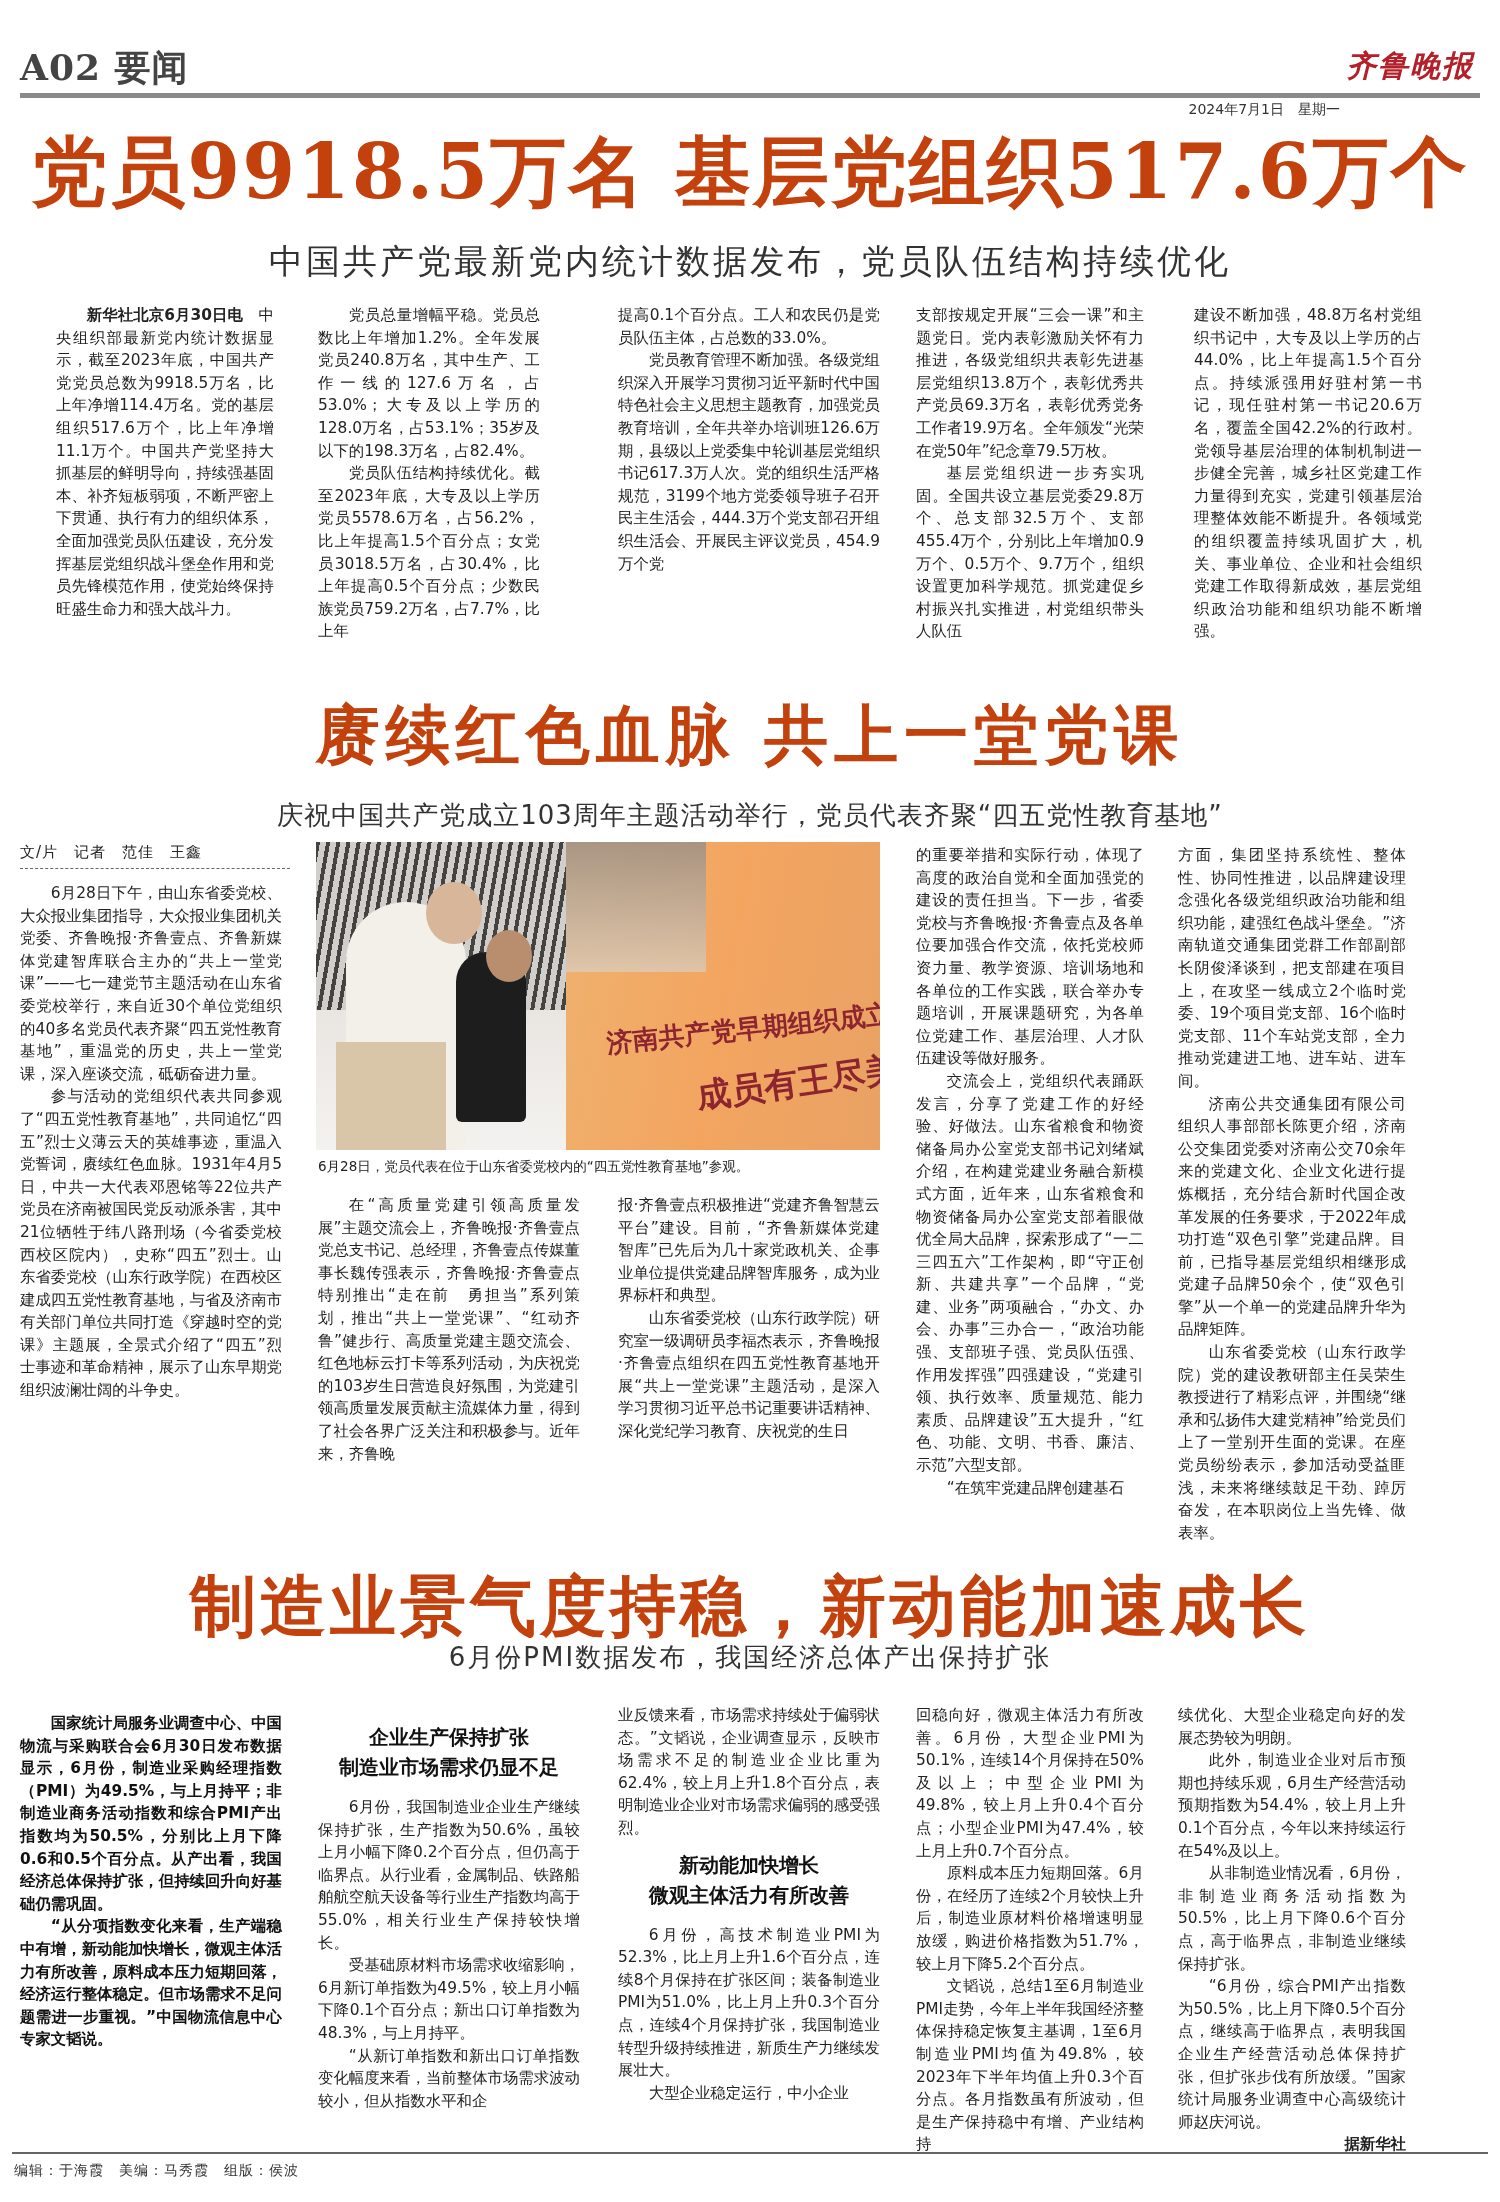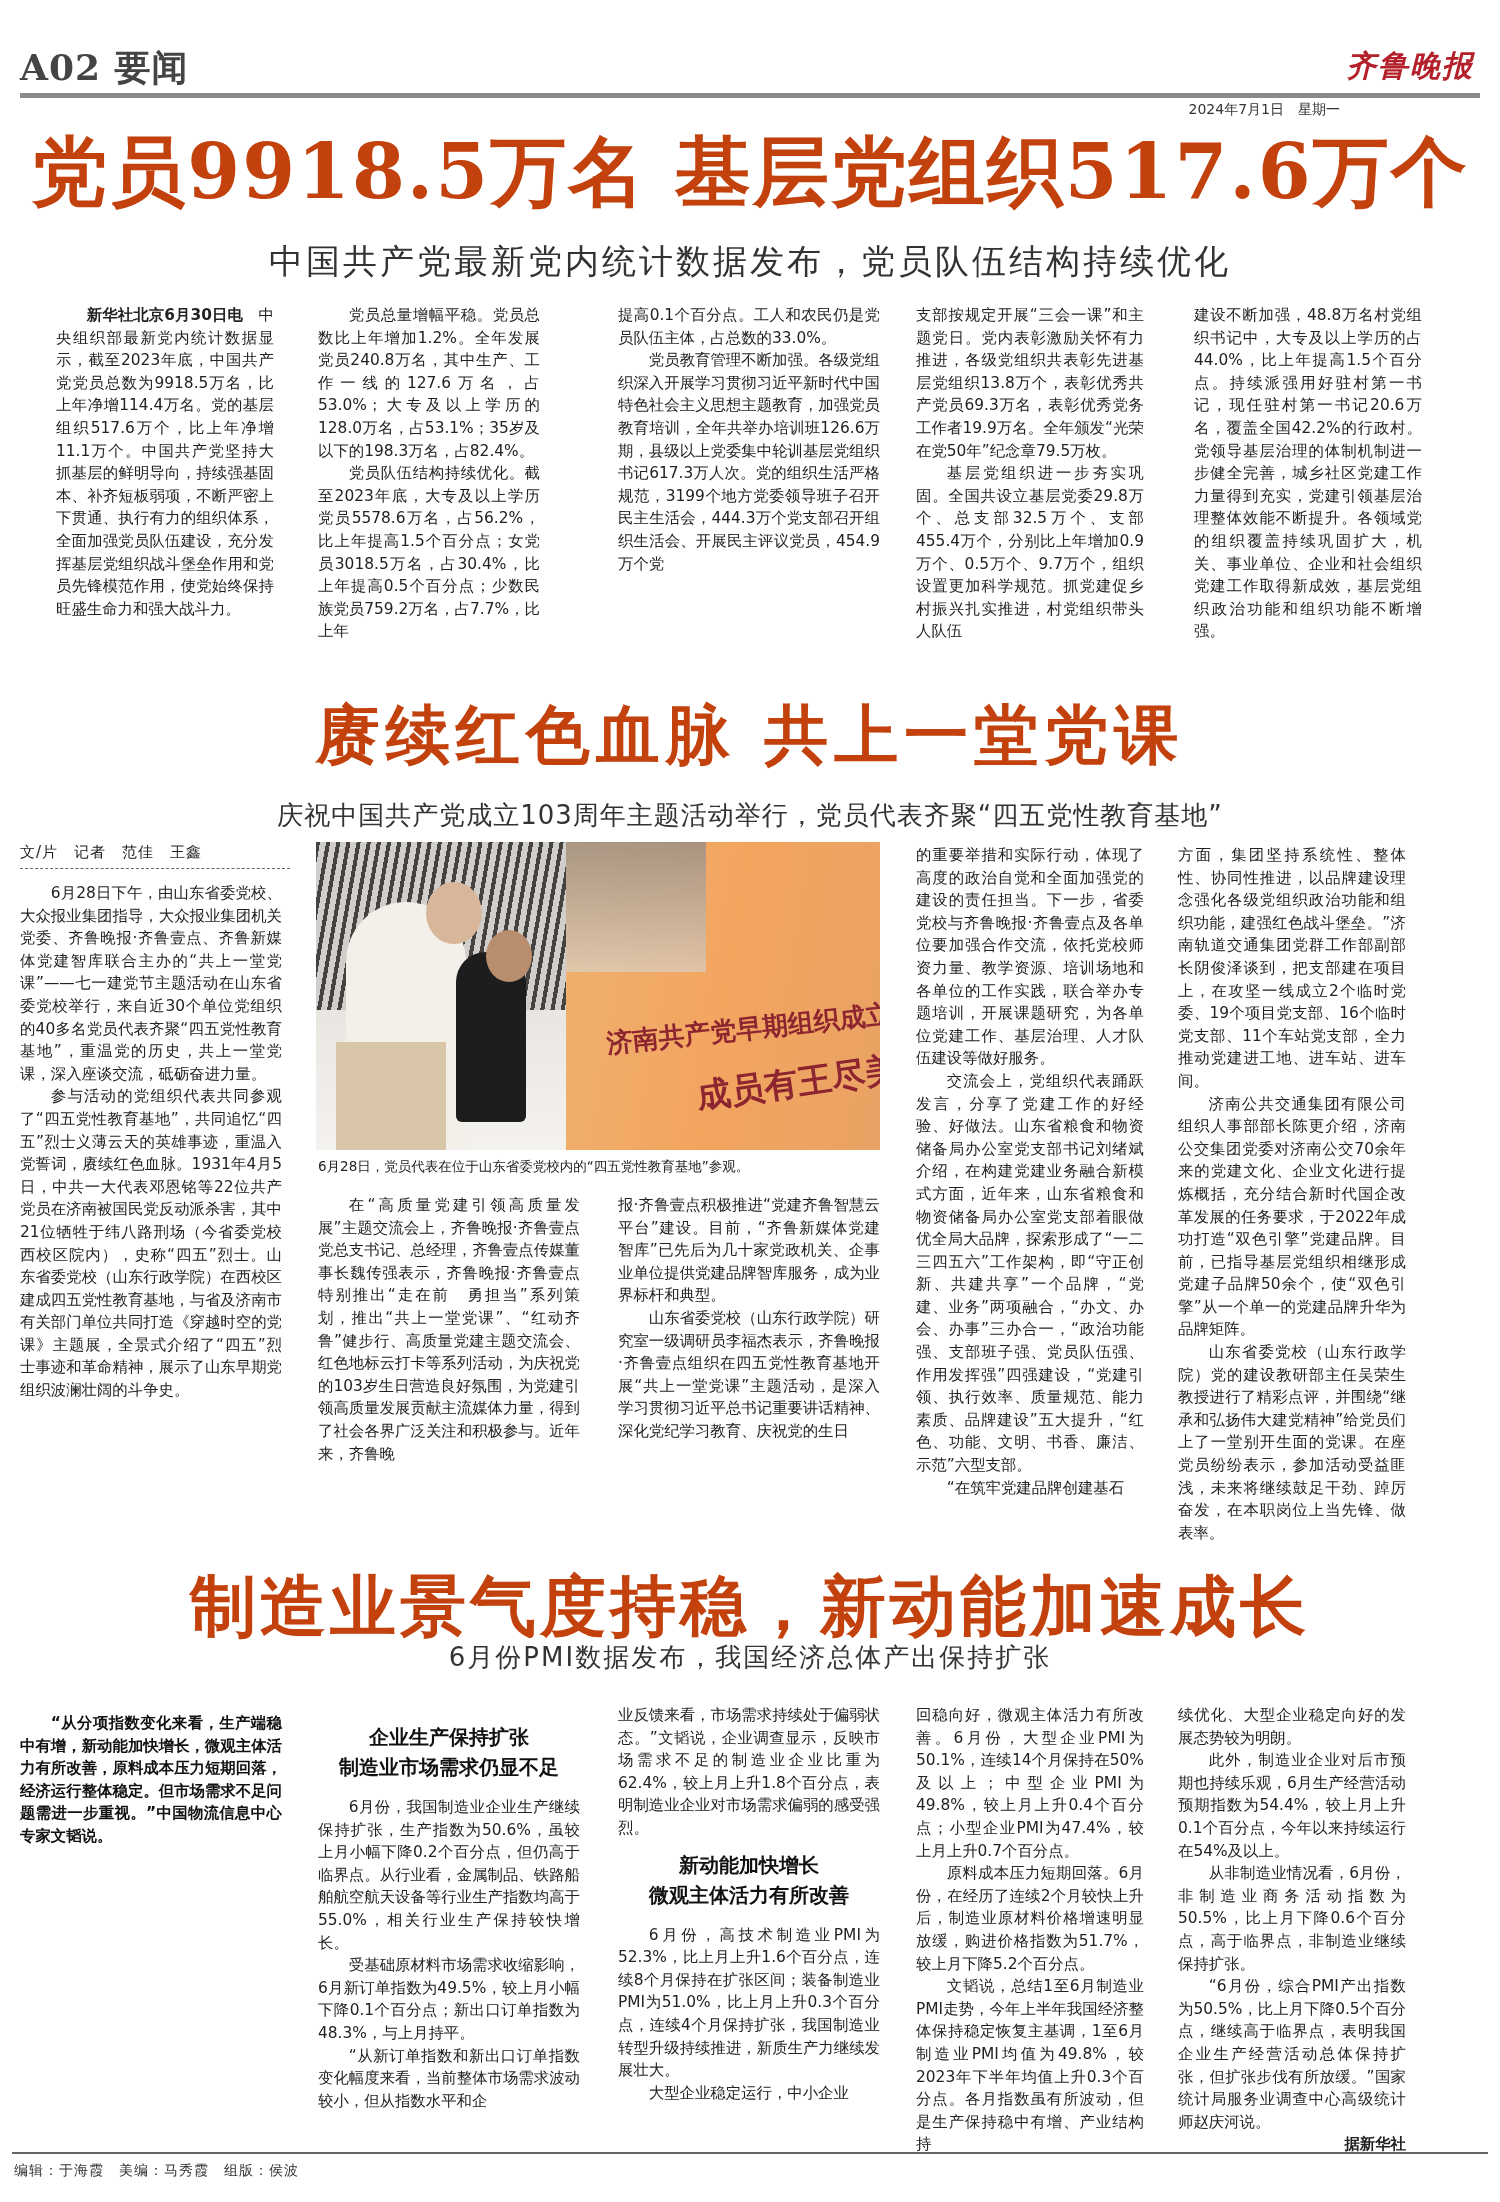--- a/index.html
+++ b/index.html
@@ -127,20 +127,21 @@
 <div class="abs col" style="left:1178px; top:844px; width:228px;">
   <p class="noindent">方面，集团坚持系统性、整体性、协同性推进，以品牌建设理念强化各级党组织政治功能和组织功能，建强红色战斗堡垒。”济南轨道交通集团党群工作部副部长阴俊泽谈到，把支部建在项目上，在攻坚一线成立2个临时党委、19个项目党支部、16个临时党支部、11个车站党支部，全力推动党建进工地、进车站、进车间。</p>
   <p>济南公共交通集团有限公司组织人事部部长陈更介绍，济南公交集团党委对济南公交70余年来的党建文化、企业文化进行提炼概括，充分结合新时代国企改革发展的任务要求，于2022年成功打造“双色引擎”党建品牌。目前，已指导基层党组织相继形成党建子品牌50余个，使“双色引擎”从一个单一的党建品牌升华为品牌矩阵。</p>
   <p>山东省委党校（山东行政学院）党的建设教研部主任吴荣生教授进行了精彩点评，并围绕“继承和弘扬伟大建党精神”给党员们上了一堂别开生面的党课。在座党员纷纷表示，参加活动受益匪浅，未来将继续鼓足干劲、踔厉奋发，在本职岗位上当先锋、做表率。</p>
 </div>
 
 <div class="abs headline h3">制造业景气度持稳，新动能加速成长</div>
 <div class="abs subhead s3">6月份PMI数据发布，我国经济总体产出保持扩张</div>
 
 <div class="abs col boldcol" style="left:20px; top:1712px; width:262px;">
+  <p>国家统计局服务业调查中心、中国物流与采购联合会6月30日发布数据显示，6月份，制造业采购经理指数（PMI）为49.5%，与上月持平；非制造业商务活动指数和综合PMI产出指数均为50.5%，分别比上月下降0.6和0.5个百分点。从产出看，我国经济总体保持扩张，但持续回升向好基础仍需巩固。</p>
   <p>“从分项指数变化来看，生产端稳中有增，新动能加快增长，微观主体活力有所改善，原料成本压力短期回落，经济运行整体稳定。但市场需求不足问题需进一步重视。”中国物流信息中心专家文韬说。</p>
 </div>
 
 <div class="abs col" style="left:318px; top:1712px; width:262px;">
   <div class="inner-head">
     <div>企业生产保持扩张</div>
     <div>制造业市场需求仍显不足</div>
   </div>
   <p>6月份，我国制造业企业生产继续保持扩张，生产指数为50.6%，虽较上月小幅下降0.2个百分点，但仍高于临界点。从行业看，金属制品、铁路船舶航空航天设备等行业生产指数均高于55.0%，相关行业生产保持较快增长。</p>
   <p>受基础原材料市场需求收缩影响，6月新订单指数为49.5%，较上月小幅下降0.1个百分点；新出口订单指数为48.3%，与上月持平。</p>

